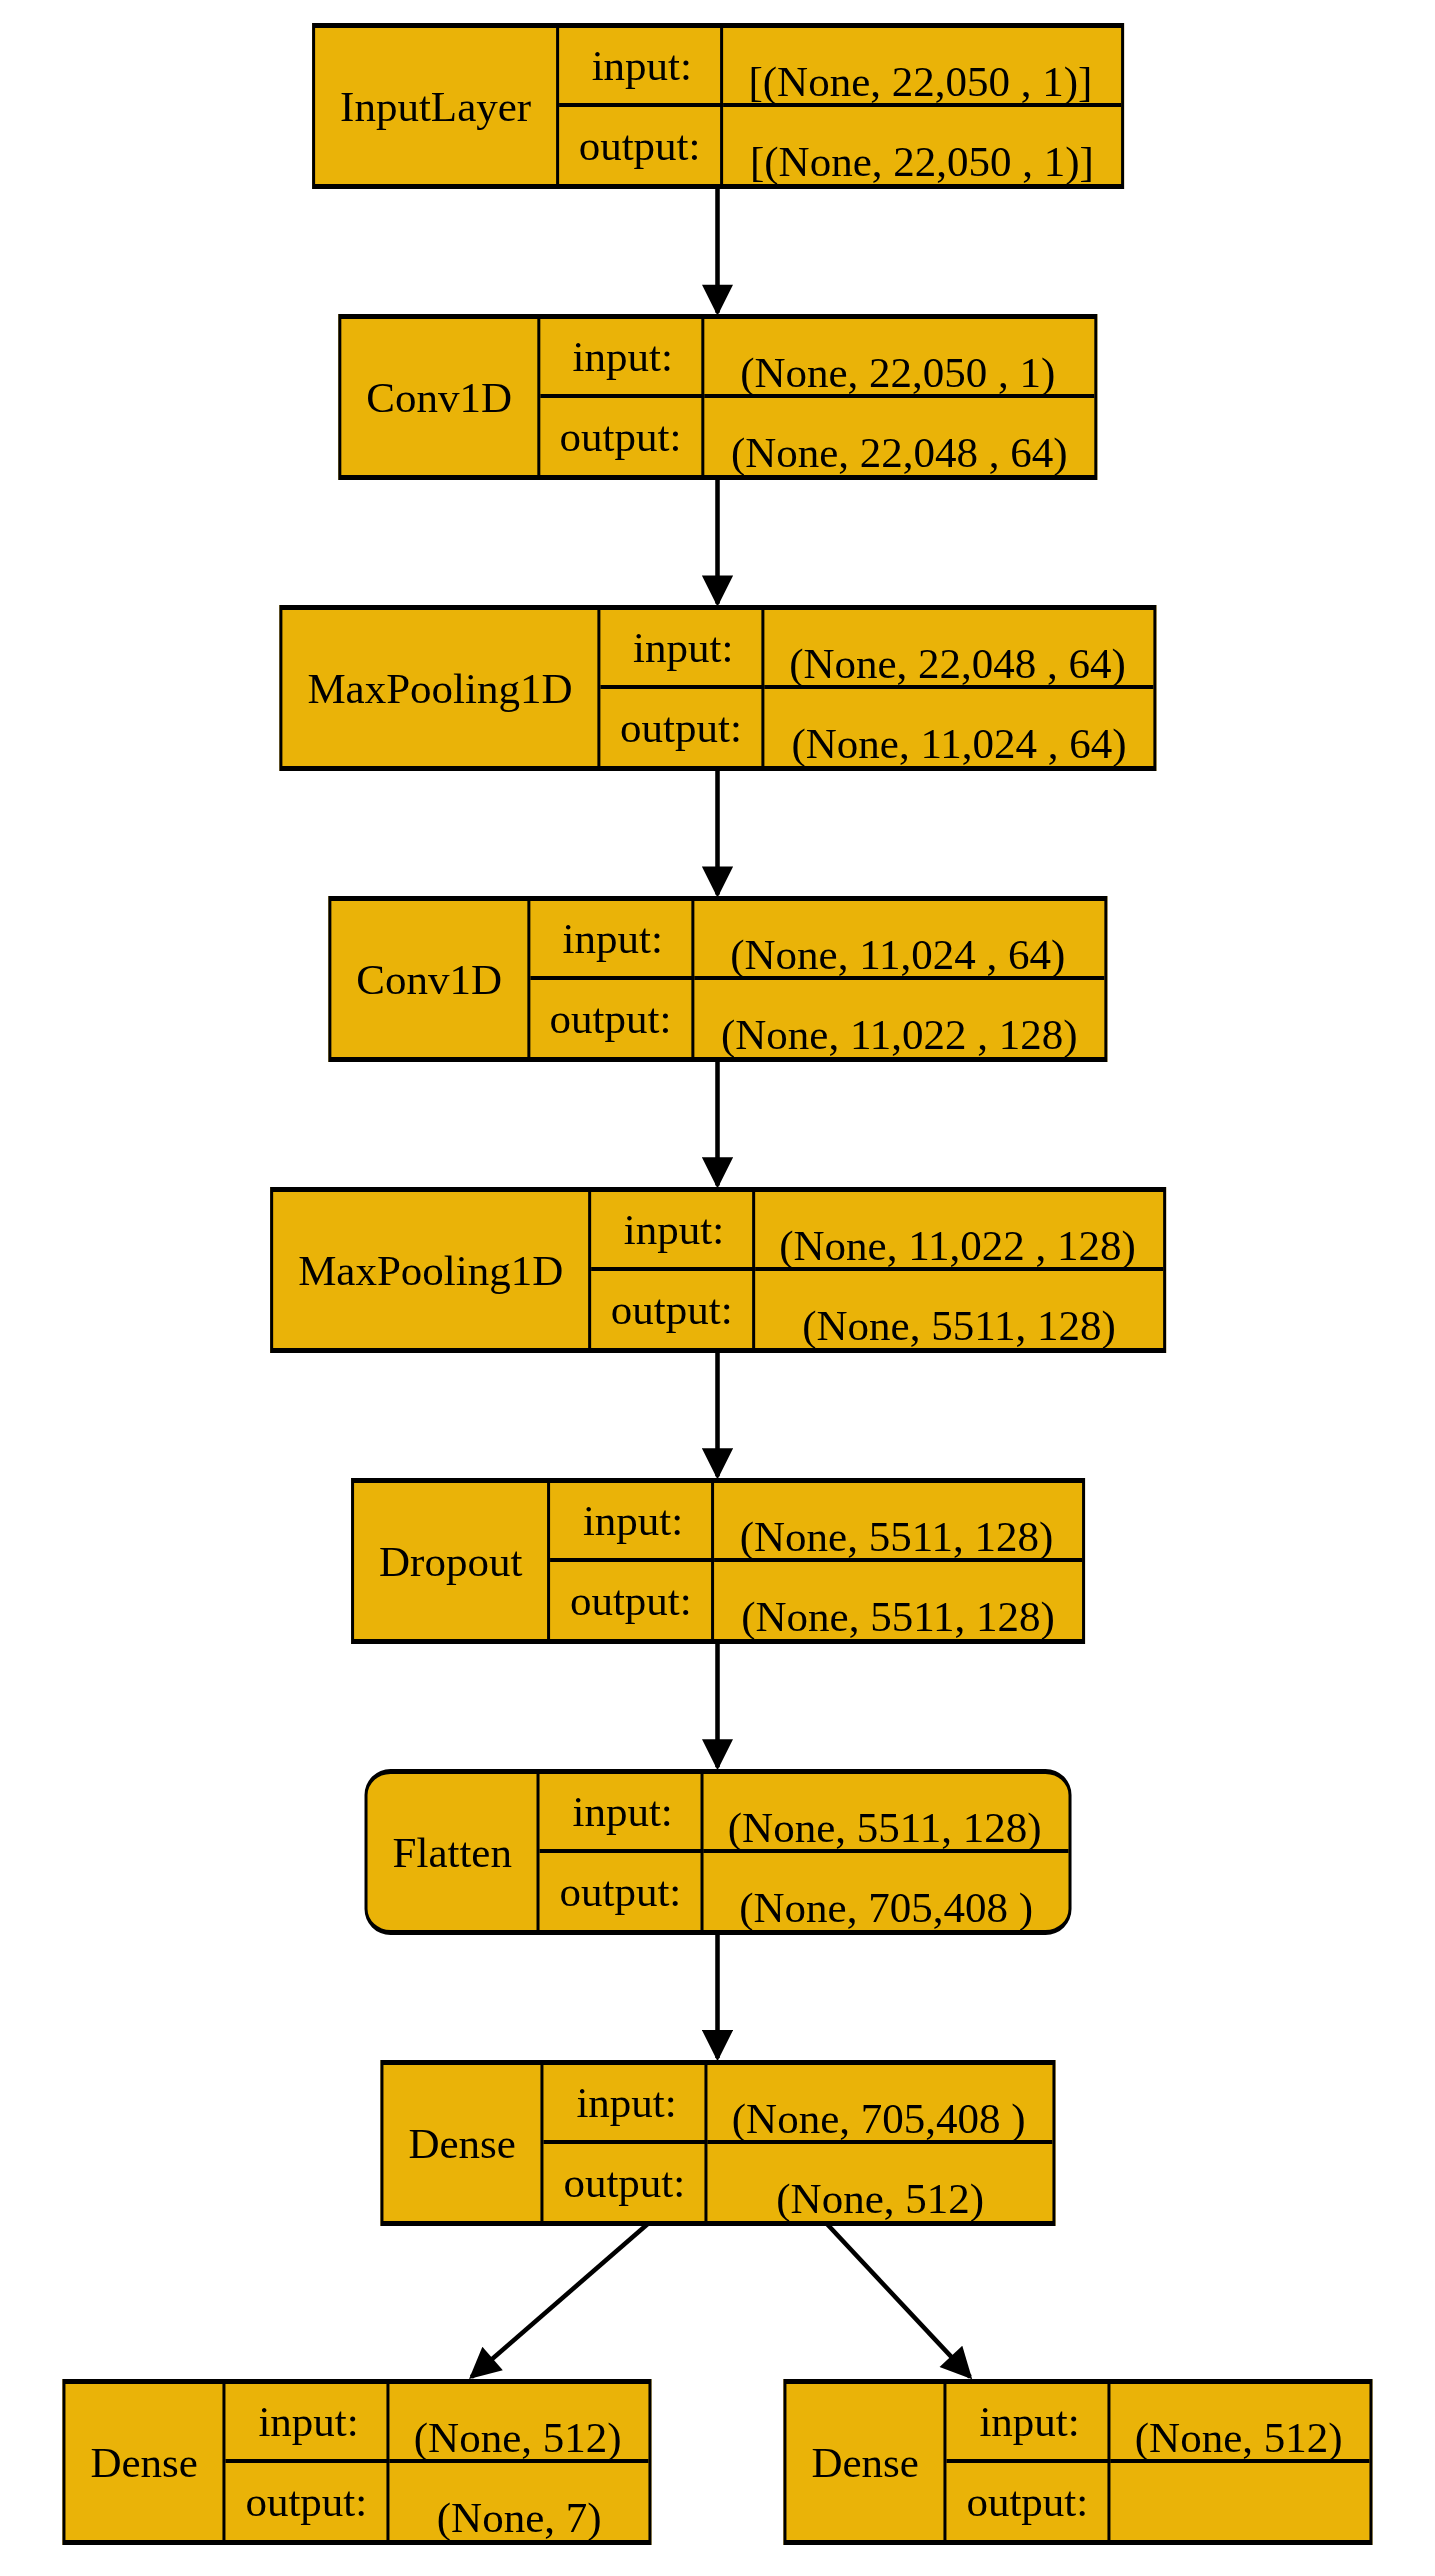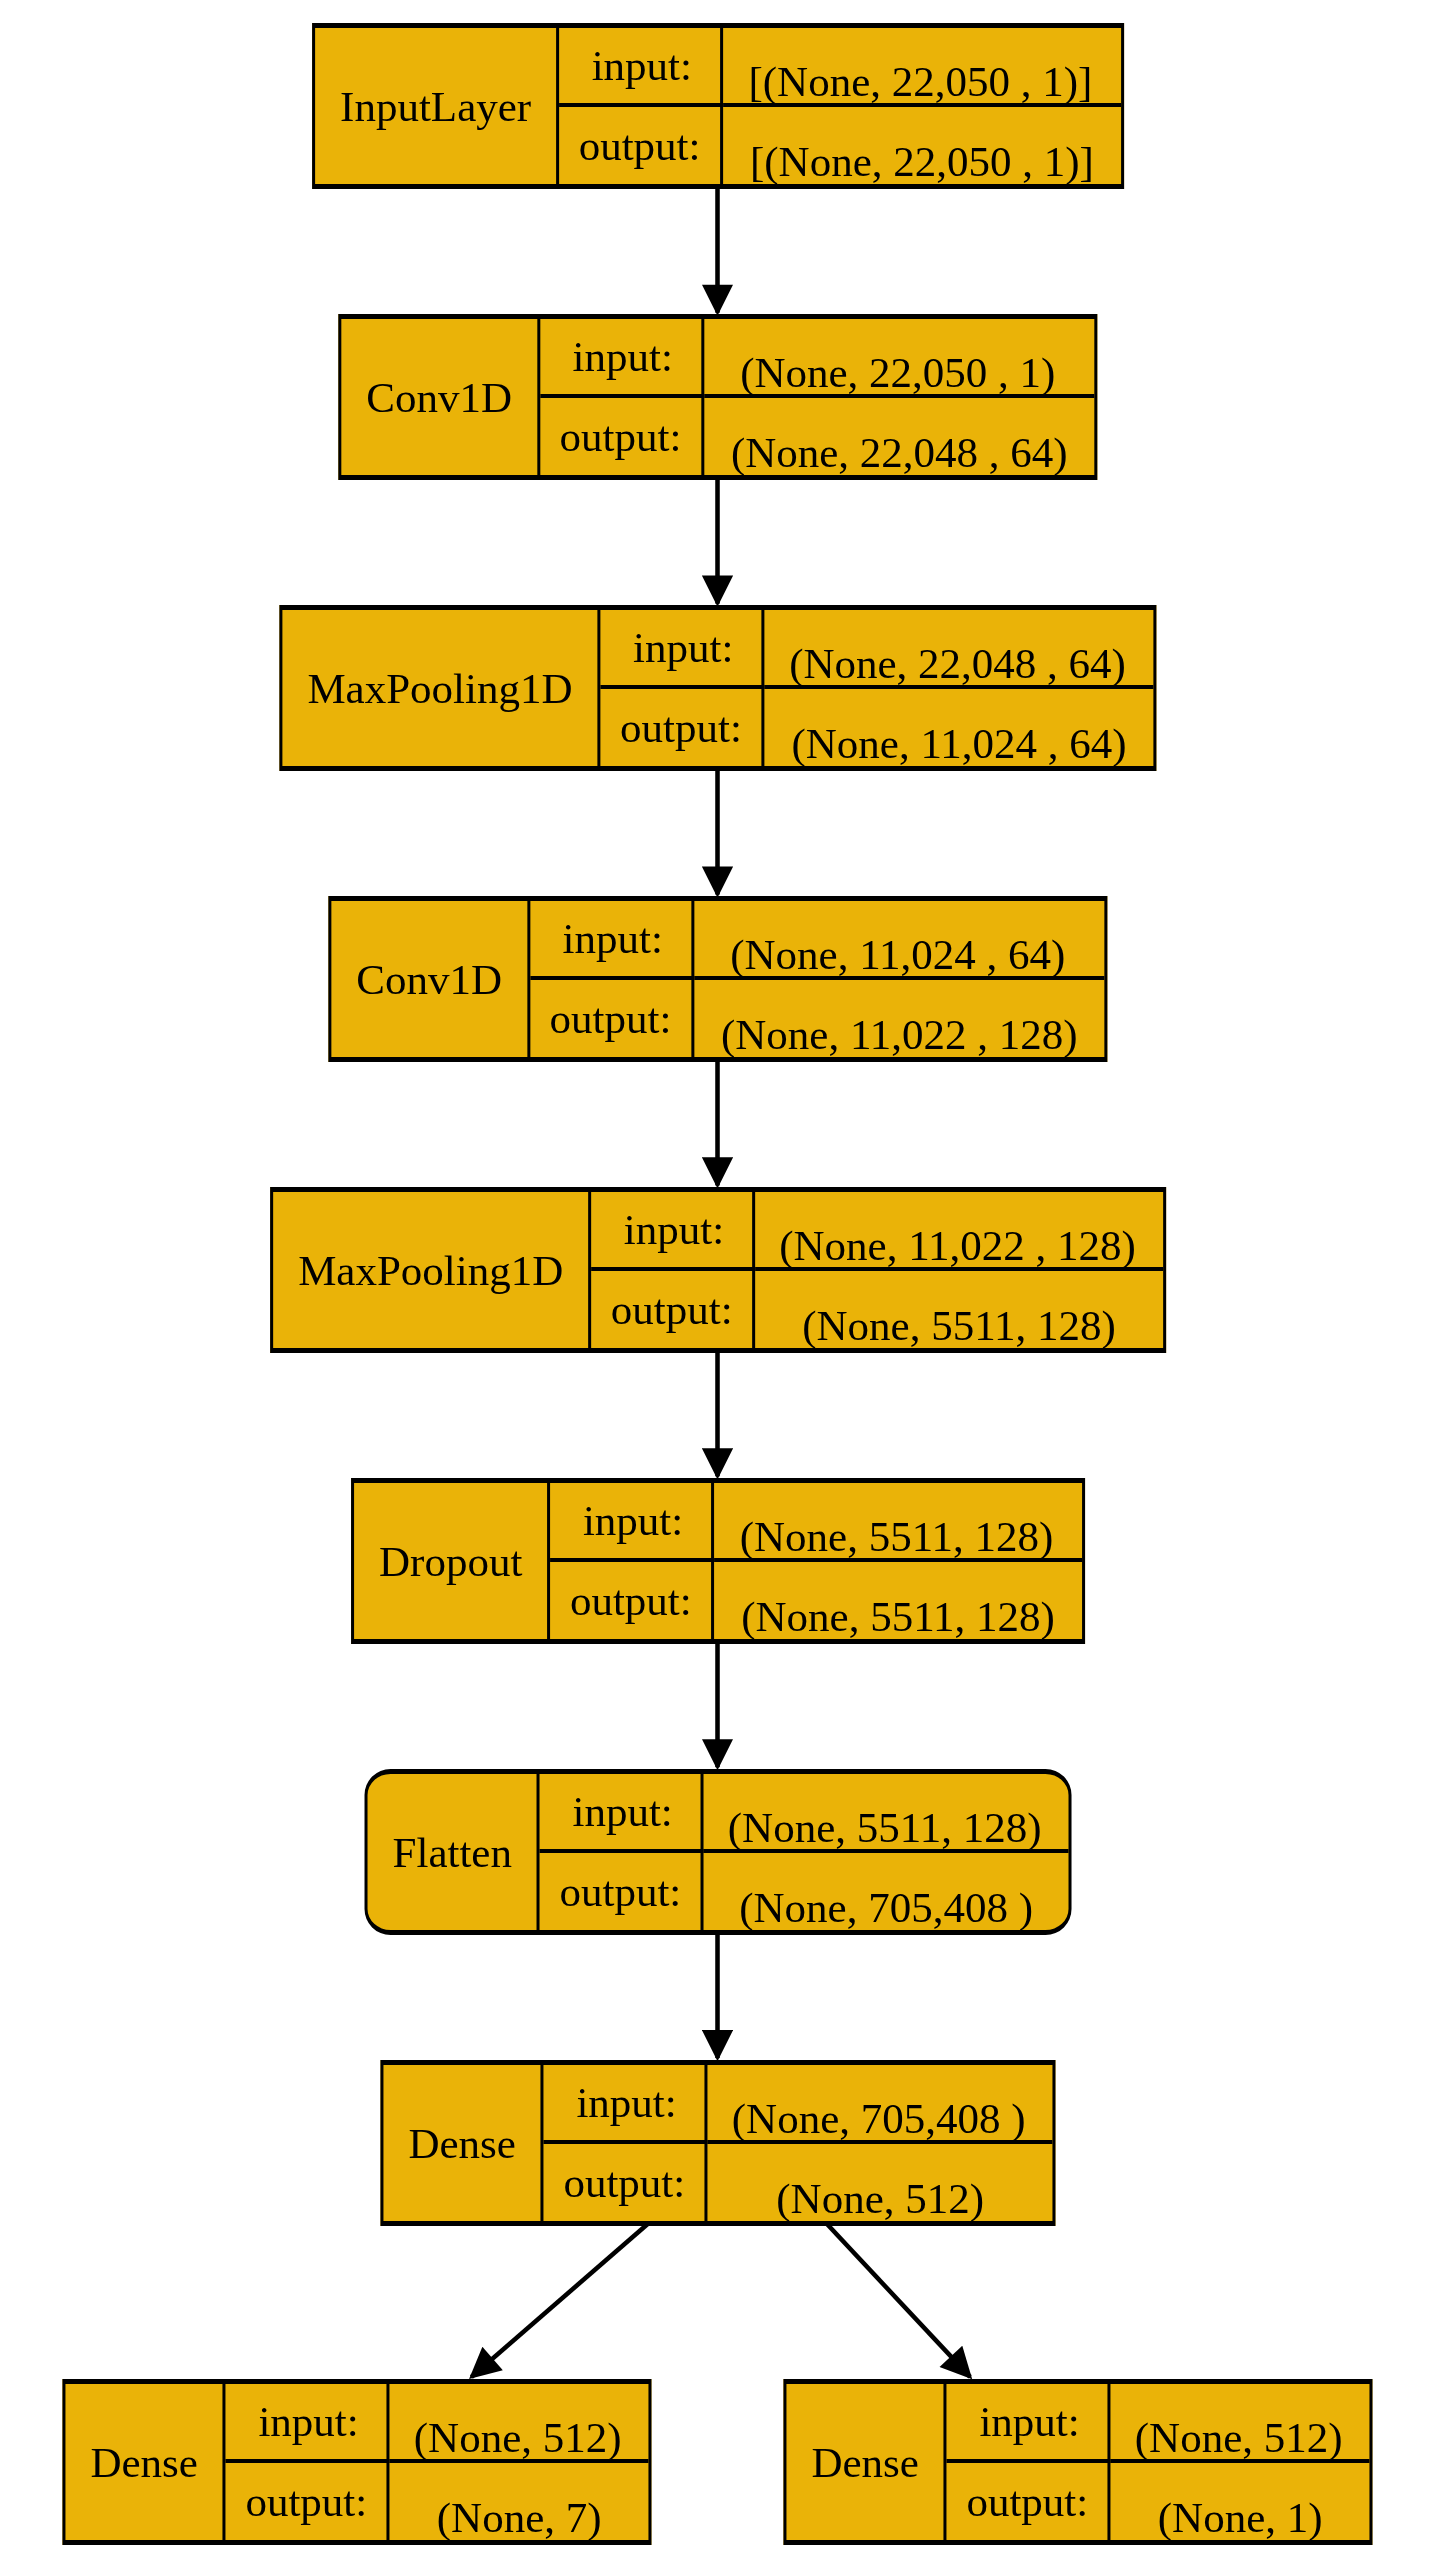--- a/index.html
+++ b/index.html
@@ -138,21 +138,20 @@
     <div class="cell val r1 c3">(None, 512)</div>
     <div class="cell lbl r2 c2">output:</div>
     <div class="cell val r2 c3">(None, 7)</div>
   </div>
 
   <div class="node n9">
     <div class="cell name">Dense</div>
     <div class="cell lbl r1 c2">input:</div>
     <div class="cell val r1 c3">(None, 512)</div>
     <div class="cell lbl r2 c2">output:</div>
-    <div class="cell val r2 c3">(None, 1)</div>
   </div>
 
   <svg class="edges" width="1435" height="2576" viewBox="0 0 2210 3966">
     <defs>
       <marker id="ah" viewBox="0 0 10 10" refX="9" refY="5" markerWidth="60" markerHeight="48" markerUnits="userSpaceOnUse" orient="auto">
         <path class="ah" d="M0 0 L10 5 L0 10 z"></path>
       </marker>
     </defs>
     <line x1="1105" y1="289" x2="1105" y2="481" marker-end="url(#ah)"></line>
     <line x1="1105" y1="737" x2="1105" y2="929" marker-end="url(#ah)"></line>

